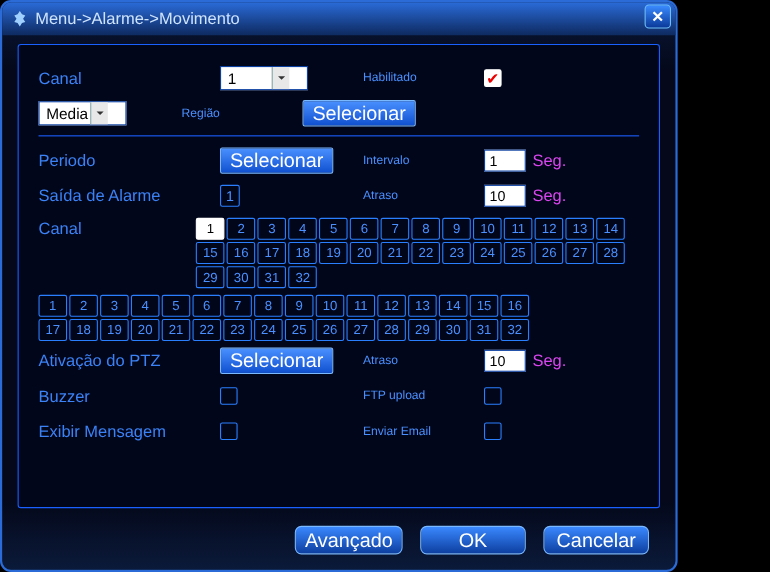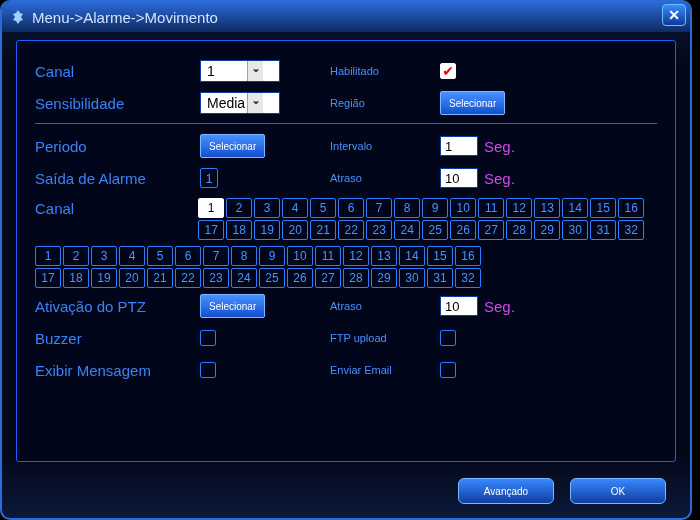--- a/index.html
+++ b/index.html
@@ -5,21 +5,21 @@
   * { box-sizing: border-box; margin: 0; padding: 0; }
   body {
     width: 700px; height: 520px;
     background: #000;
     font-family: Arial, sans-serif;
     font-size: 14px;
     color: #4a90ff;
     overflow: hidden;
   }
   .window {
-    width: 692px; height: 520px;
+    width: 616px; height: 520px;
     background: linear-gradient(#0b1a3a, #04081a 12%, #04081a 88%, #0b1a3a);
     border: 2px solid #2a6bd8;
     border-radius: 10px;
     position: relative;
   }
   .titlebar {
     height: 30px;
     background: linear-gradient(#2a6bd8, #0e2a60);
     border-top-left-radius: 8px;
     border-top-right-radius: 8px;
@@ -86,21 +86,21 @@
     background: #e8e8e8;
   }
   .select .arrow-col svg { width: 8px; height: 8px; }
 
   .btn {
     display: inline-flex; align-items: center; justify-content: center;
     height: 24px; padding: 0 8px;
     background: linear-gradient(#4a90ff,#1050d0);
     border: 1px solid #7ab8ff;
     color: #fff;
-    font-size: 10px;
+    font-size: 18px;
     border-radius: 2px;
     cursor: pointer;
   }
   .footer-btn {
     min-width: 96px; height: 26px;
     background: linear-gradient(#3a88ff,#0d3fa0);
     border-radius: 6px;
   }
 
   .checkbox {
@@ -202,21 +202,20 @@
       </div>
       <div class="col3lbl">Habilitado</div>
       <div class="col4">
         <div class="checkbox white checked">
           <span class="tick">✔</span>
         </div>
       </div>
     </div>
 
     <div class="row">
-      <div class="lbl">Sensibilidade</div>
       <div class="col2">
         <div class="select" style="width:80px">
           <span class="sel-text">Media</span>
           <span class="arrow-col">
             <svg viewBox="0 0 10 10">
                 <path d="M1 3l4 4 4-4z" fill="#333"></path>
               </svg>
           </span>
         </div>
       </div>
@@ -359,14 +358,15 @@
       <div class="col4">
         <div class="checkbox"></div>
       </div>
     </div>
 
   </div>
 
   <div class="footer">
     <div class="btn footer-btn">Avançado</div>
     <div class="btn footer-btn">OK</div>
+    <div class="btn footer-btn">Cancelar</div>
   </div>
 </div>
 
 </body></html>

